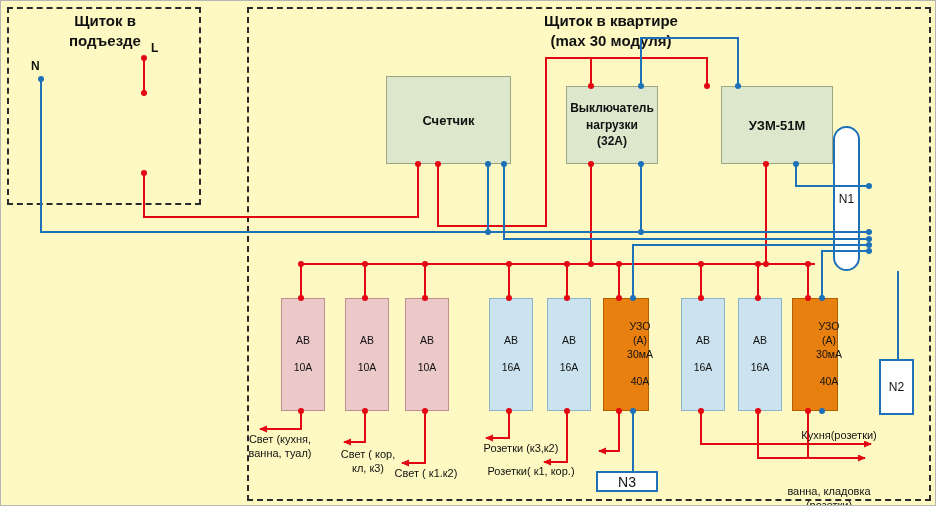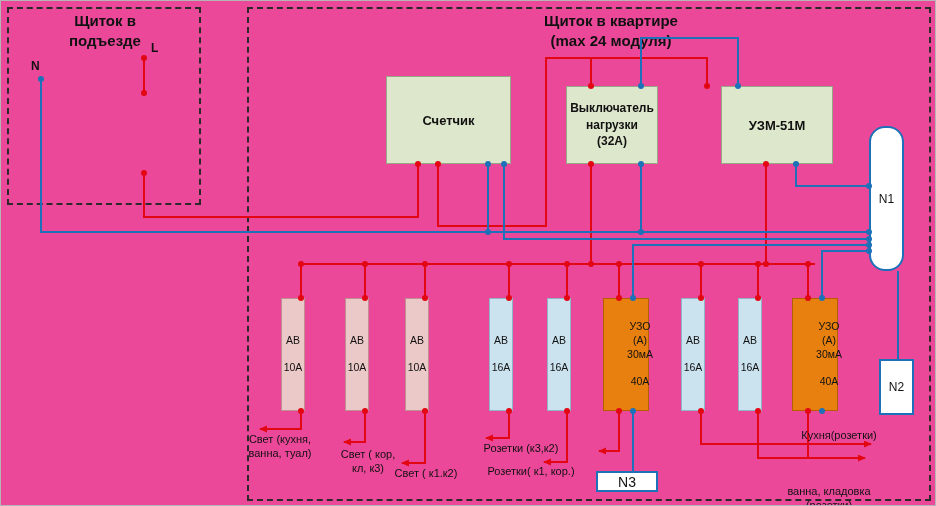--- a/index.html
+++ b/index.html
@@ -1,36 +1,36 @@
 <!DOCTYPE html>
 <html style="--phase: #e30613; --neutral: #1d71b8; --device-fill: #dde7cc; --device-border: #98a686; --ab10-fill: #ecc9c9; --ab10-border: #c09090; --ab16-fill: #cbe3ef; --ab16-border: #8fb4c8; --uzo-fill: #e8800f; --uzo-border: #b35f00;"><head>
 <meta charset="utf-8">
 <style>
   * { box-sizing: border-box; margin: 0; padding: 0; }
   body { background:#ffffff; font-family:"Liberation Sans", sans-serif; }
-  .canvas { position:relative; width:936px; height:506px; background:#ec4899; border:1px solid #b5b5b5; overflow:hidden; }
+  .canvas { position:relative; width:936px; height:506px; background:#fef9c3; border:1px solid #b5b5b5; overflow:hidden; }
   .pre { white-space:pre-line; }
   .panel { position:absolute; border:2px dashed #2a2a2a; }
   .entrance { left:6px; top:6px; width:194px; height:198px; }
   .apartment { left:246px; top:6px; width:684px; height:494px; }
   .title { position:absolute; font-weight:bold; font-size:15px; color:#111; text-align:center; line-height:1.3; }
   .t-entrance { left:44px; top:10px; width:120px; }
   .t-apartment { left:440px; top:10px; width:340px; }
   .lbl { position:absolute; font-size:12px; font-weight:bold; color:#111; }
   .device { position:absolute; display:flex; align-items:center; justify-content:center; text-align:center; color:#111; }
   .ba { left:110px; top:92px; width:64px; height:80px; border:2px solid #3a3a3a; background:#fff; font-weight:bold; font-size:12px; line-height:1.7; }
   .greenbox { background:var(--device-fill); border:1px solid var(--device-border); font-weight:bold; }
   .meter { left:385px; top:75px; width:125px; height:88px; font-size:13px; }
   .loadsw { left:565px; top:85px; width:92px; height:78px; font-size:12px; line-height:1.4; }
   .uzm { left:720px; top:85px; width:112px; height:78px; font-size:13px; }
   .nbox { position:absolute; background:#fff; border:2px solid var(--neutral); display:flex; align-items:center; justify-content:center; font-size:12px; color:#111; z-index:4; }
-  .n1 { left:868px; top:125px; width:35px; height:145px;border-radius:16px; }
+  .n1 { left:832px; top:125px; width:27px; height:145px;border-radius:16px; }
   .n2 { left:878px; top:358px; width:35px; height:56px; }
   .n3 { left:595px; top:470px; width:62px; height:21px; font-size:14px; }
-  .breaker { position:absolute; top:297px; height:113px; width:24px; display:flex; align-items:center; justify-content:center; text-align:center; font-size:10.5px; line-height:1.3; color:#111; z-index:2; }
+  .breaker { position:absolute; top:297px; height:113px; width:44px; display:flex; align-items:center; justify-content:center; text-align:center; font-size:10.5px; line-height:1.3; color:#111; z-index:2; }
   .ab10 { background:var(--ab10-fill); border:1px solid var(--ab10-border); }
   .ab16 { background:var(--ab16-fill); border:1px solid var(--ab16-border); }
   .uzo  { background:var(--uzo-fill);  border:1px solid var(--uzo-border); width:46px;padding-left:28px; }
   .circuit { position:absolute; font-size:11px; color:#111; text-align:center; line-height:1.3; z-index:6; }
   .wires { position:absolute; left:0; top:0; z-index:5; pointer-events:none; }
   .wires polyline { fill:none; stroke-width:2; }
   .w-red polyline { stroke:var(--phase); }
   .w-blue polyline { stroke:var(--neutral); }
   .dot-red circle { fill:var(--phase); }
   .dot-blue circle { fill:var(--neutral); }
@@ -39,21 +39,21 @@
 <body>
 
 <div class="canvas">
 
   <div class="panel entrance"></div>
   <div class="panel apartment"></div>
 
   <div class="title t-entrance pre">Щиток в
 подъезде</div>
   <div class="title t-apartment pre">Щиток в квартире
-(max 24 модуля)</div>
+(max 30 модуля)</div>
 
   <div class="lbl" style="left:30px; top:58px;">N</div>
   <div class="lbl" style="left:150px; top:40px;">L</div>
 
   <div class="device greenbox meter">Счетчик</div>
   <div class="device greenbox loadsw pre">Выключатель
 нагрузки
 (32А)</div>
   <div class="device greenbox uzm">УЗМ-51М</div>
 

